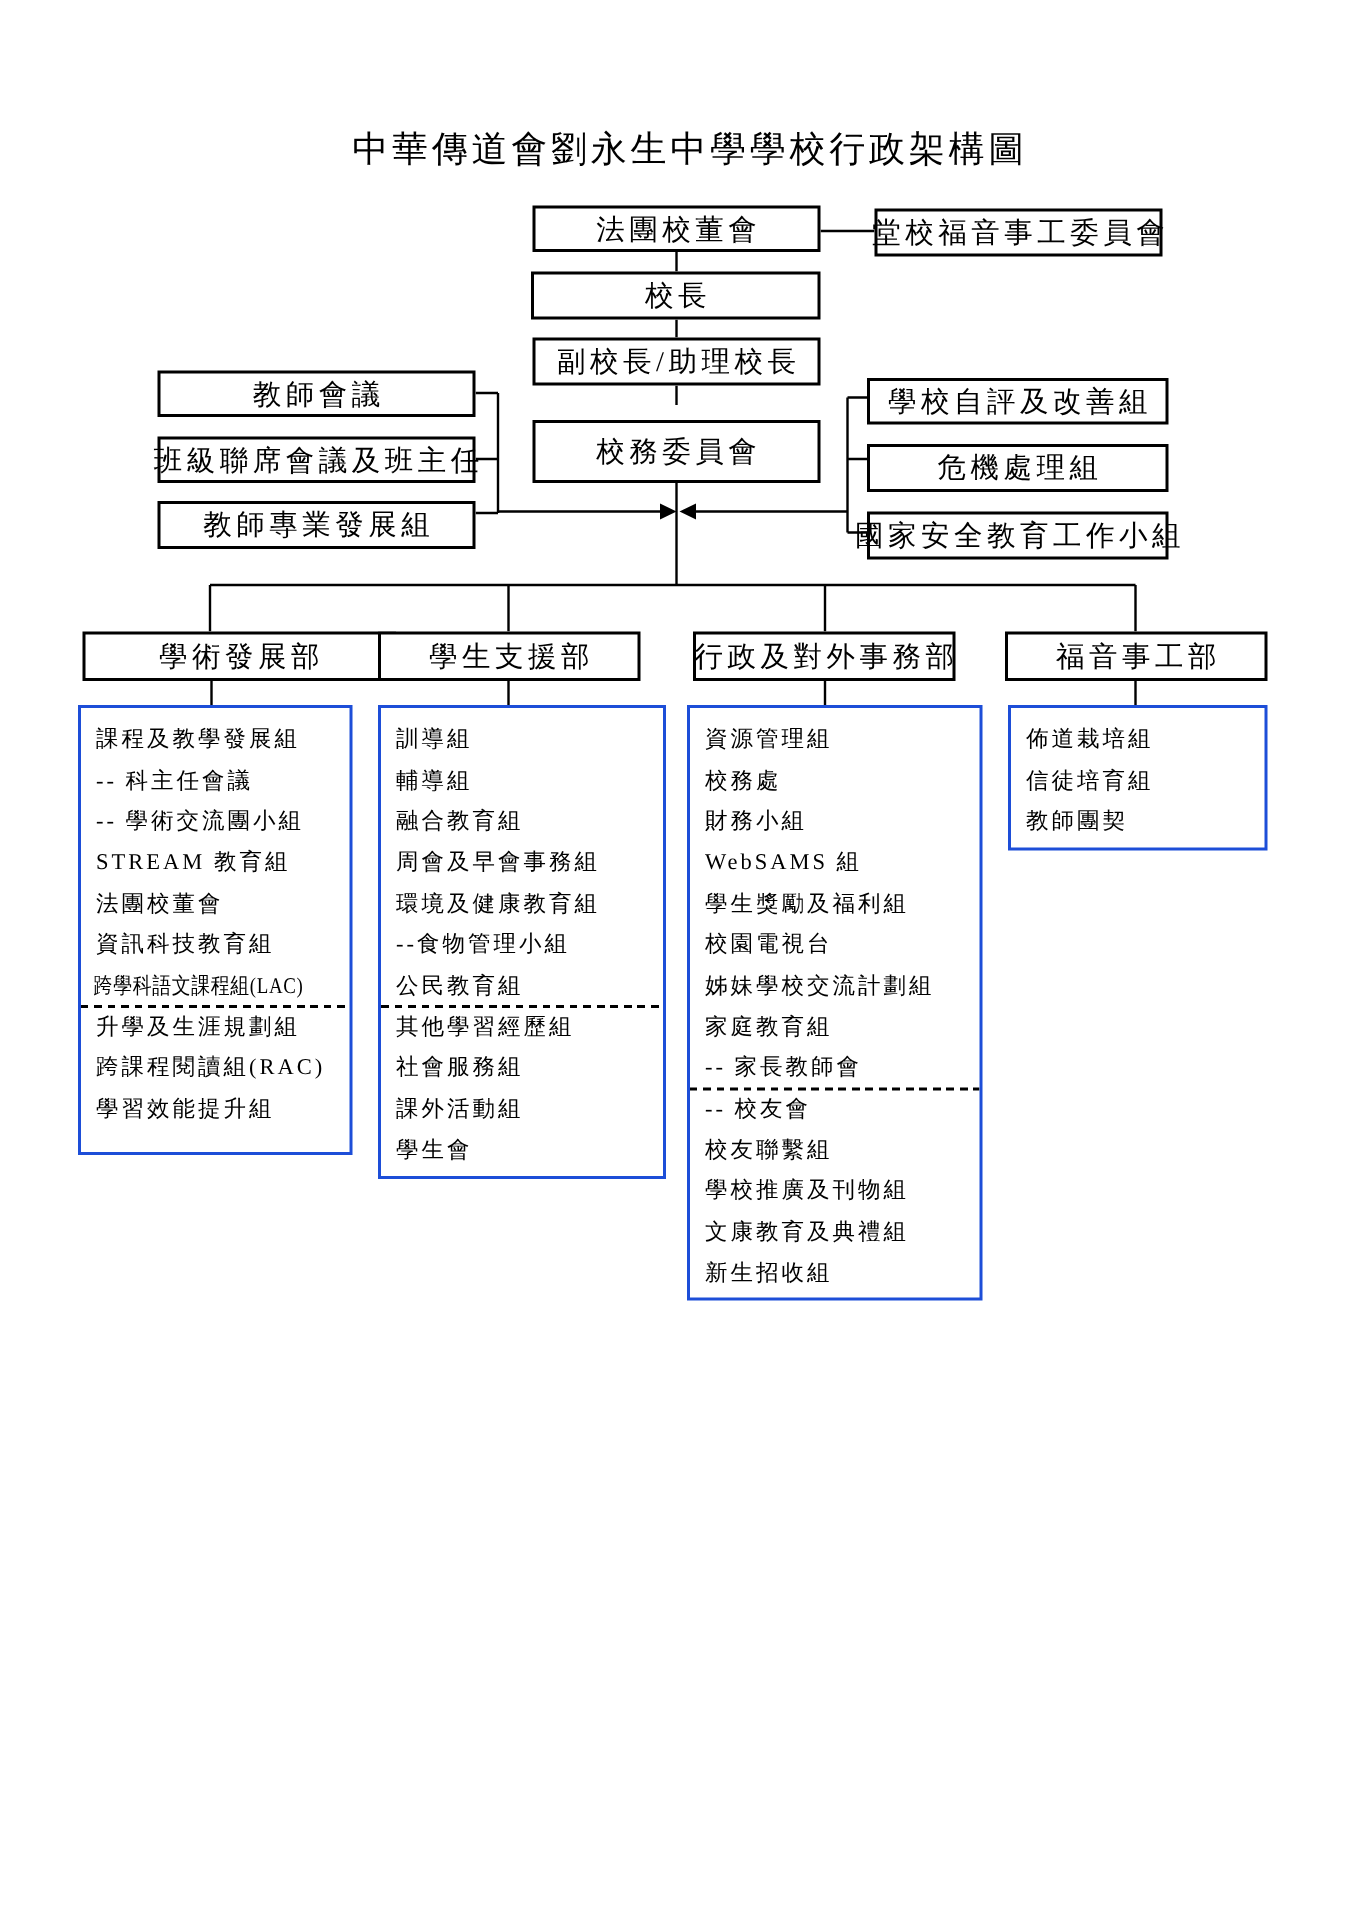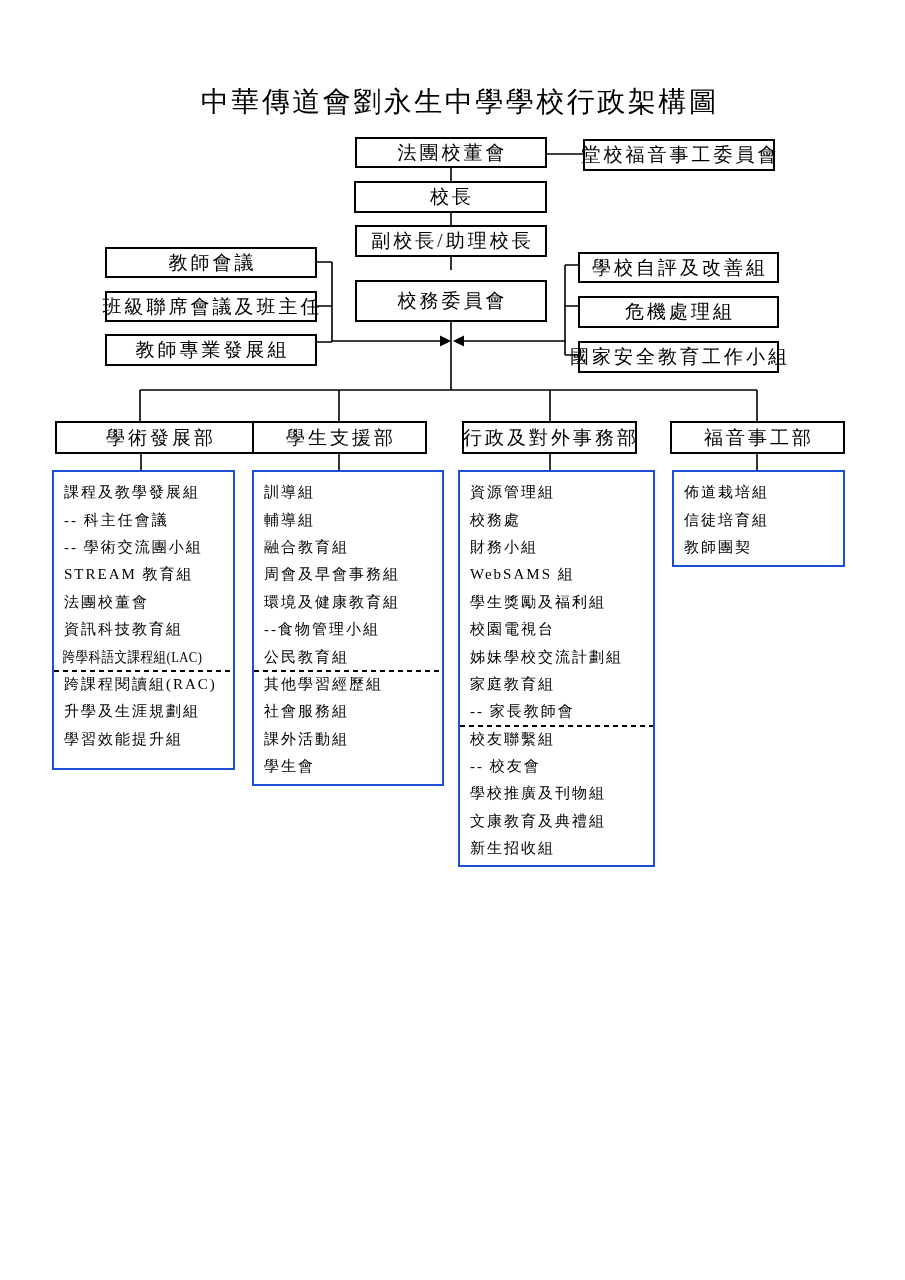--- a/index.html
+++ b/index.html
@@ -4,21 +4,21 @@
 <style>
   html,body{margin:0;padding:0;}
   body{
     width:905px;height:1280px;position:relative;background:#ffffff;
     font-family:"Liberation Serif","DejaVu Serif",serif;color:#000;
     overflow:hidden;
   }
   #page{position:absolute;left:0;top:0;width:905px;height:1280px;}
   .title{
     position:absolute;left:460px;top:83px;transform:translateX(-50%);
-    font-size:28px;letter-spacing:2.5px;white-space:nowrap;font-weight:400;
+    font-size:24px;letter-spacing:2.5px;white-space:nowrap;font-weight:400;
   }
   .box{
     position:absolute;border:2px solid #000;background:#fff;box-sizing:border-box;
     display:flex;align-items:center;justify-content:center;
     font-size:19px;letter-spacing:3px;white-space:nowrap;text-indent:3px;
   }
   .list{
     position:absolute;border:2px solid #1d4ed8;background:#fff;box-sizing:border-box;
     padding-top:7px;overflow:hidden;
   }
@@ -86,22 +86,22 @@
 
   <div class="list" style="left:52px;top:470px;width:183px;height:300px">
       <div class="li">課程及教學發展組</div>
       <div class="li ind">-- 科主任會議</div>
       <div class="li ind">-- 學術交流團小組</div>
       <div class="li">STREAM 教育組</div>
       <div class="li">法團校董會</div>
       <div class="li">資訊科技教育組</div>
       <div class="li cond">跨學科語文課程組(LAC)</div>
       <div class="divider"></div>
+      <div class="li">升學及生涯規劃組</div>
       <div class="li">跨課程閱讀組(RAC)</div>
-      <div class="li">升學及生涯規劃組</div>
       <div class="li">學習效能提升組</div>
     </div>
   <div class="list" style="left:252px;top:470px;width:192px;height:316px">
       <div class="li">訓導組</div>
       <div class="li">輔導組</div>
       <div class="li">融合教育組</div>
       <div class="li">周會及早會事務組</div>
       <div class="li">環境及健康教育組</div>
       <div class="li ind">--食物管理小組</div>
       <div class="li">公民教育組</div>
@@ -115,22 +115,22 @@
       <div class="li">資源管理組</div>
       <div class="li">校務處</div>
       <div class="li">財務小組</div>
       <div class="li">WebSAMS 組</div>
       <div class="li">學生獎勵及福利組</div>
       <div class="li">校園電視台</div>
       <div class="li">姊妹學校交流計劃組</div>
       <div class="li">家庭教育組</div>
       <div class="li ind">-- 家長教師會</div>
       <div class="divider"></div>
+      <div class="li ind">-- 校友會</div>
       <div class="li">校友聯繫組</div>
-      <div class="li ind">-- 校友會</div>
       <div class="li">學校推廣及刊物組</div>
       <div class="li">文康教育及典禮組</div>
       <div class="li">新生招收組</div>
     </div>
   <div class="list" style="left:672px;top:470px;width:173px;height:97px">
       <div class="li">佈道栽培組</div>
       <div class="li">信徒培育組</div>
       <div class="li">教師團契</div>
     </div>
 

